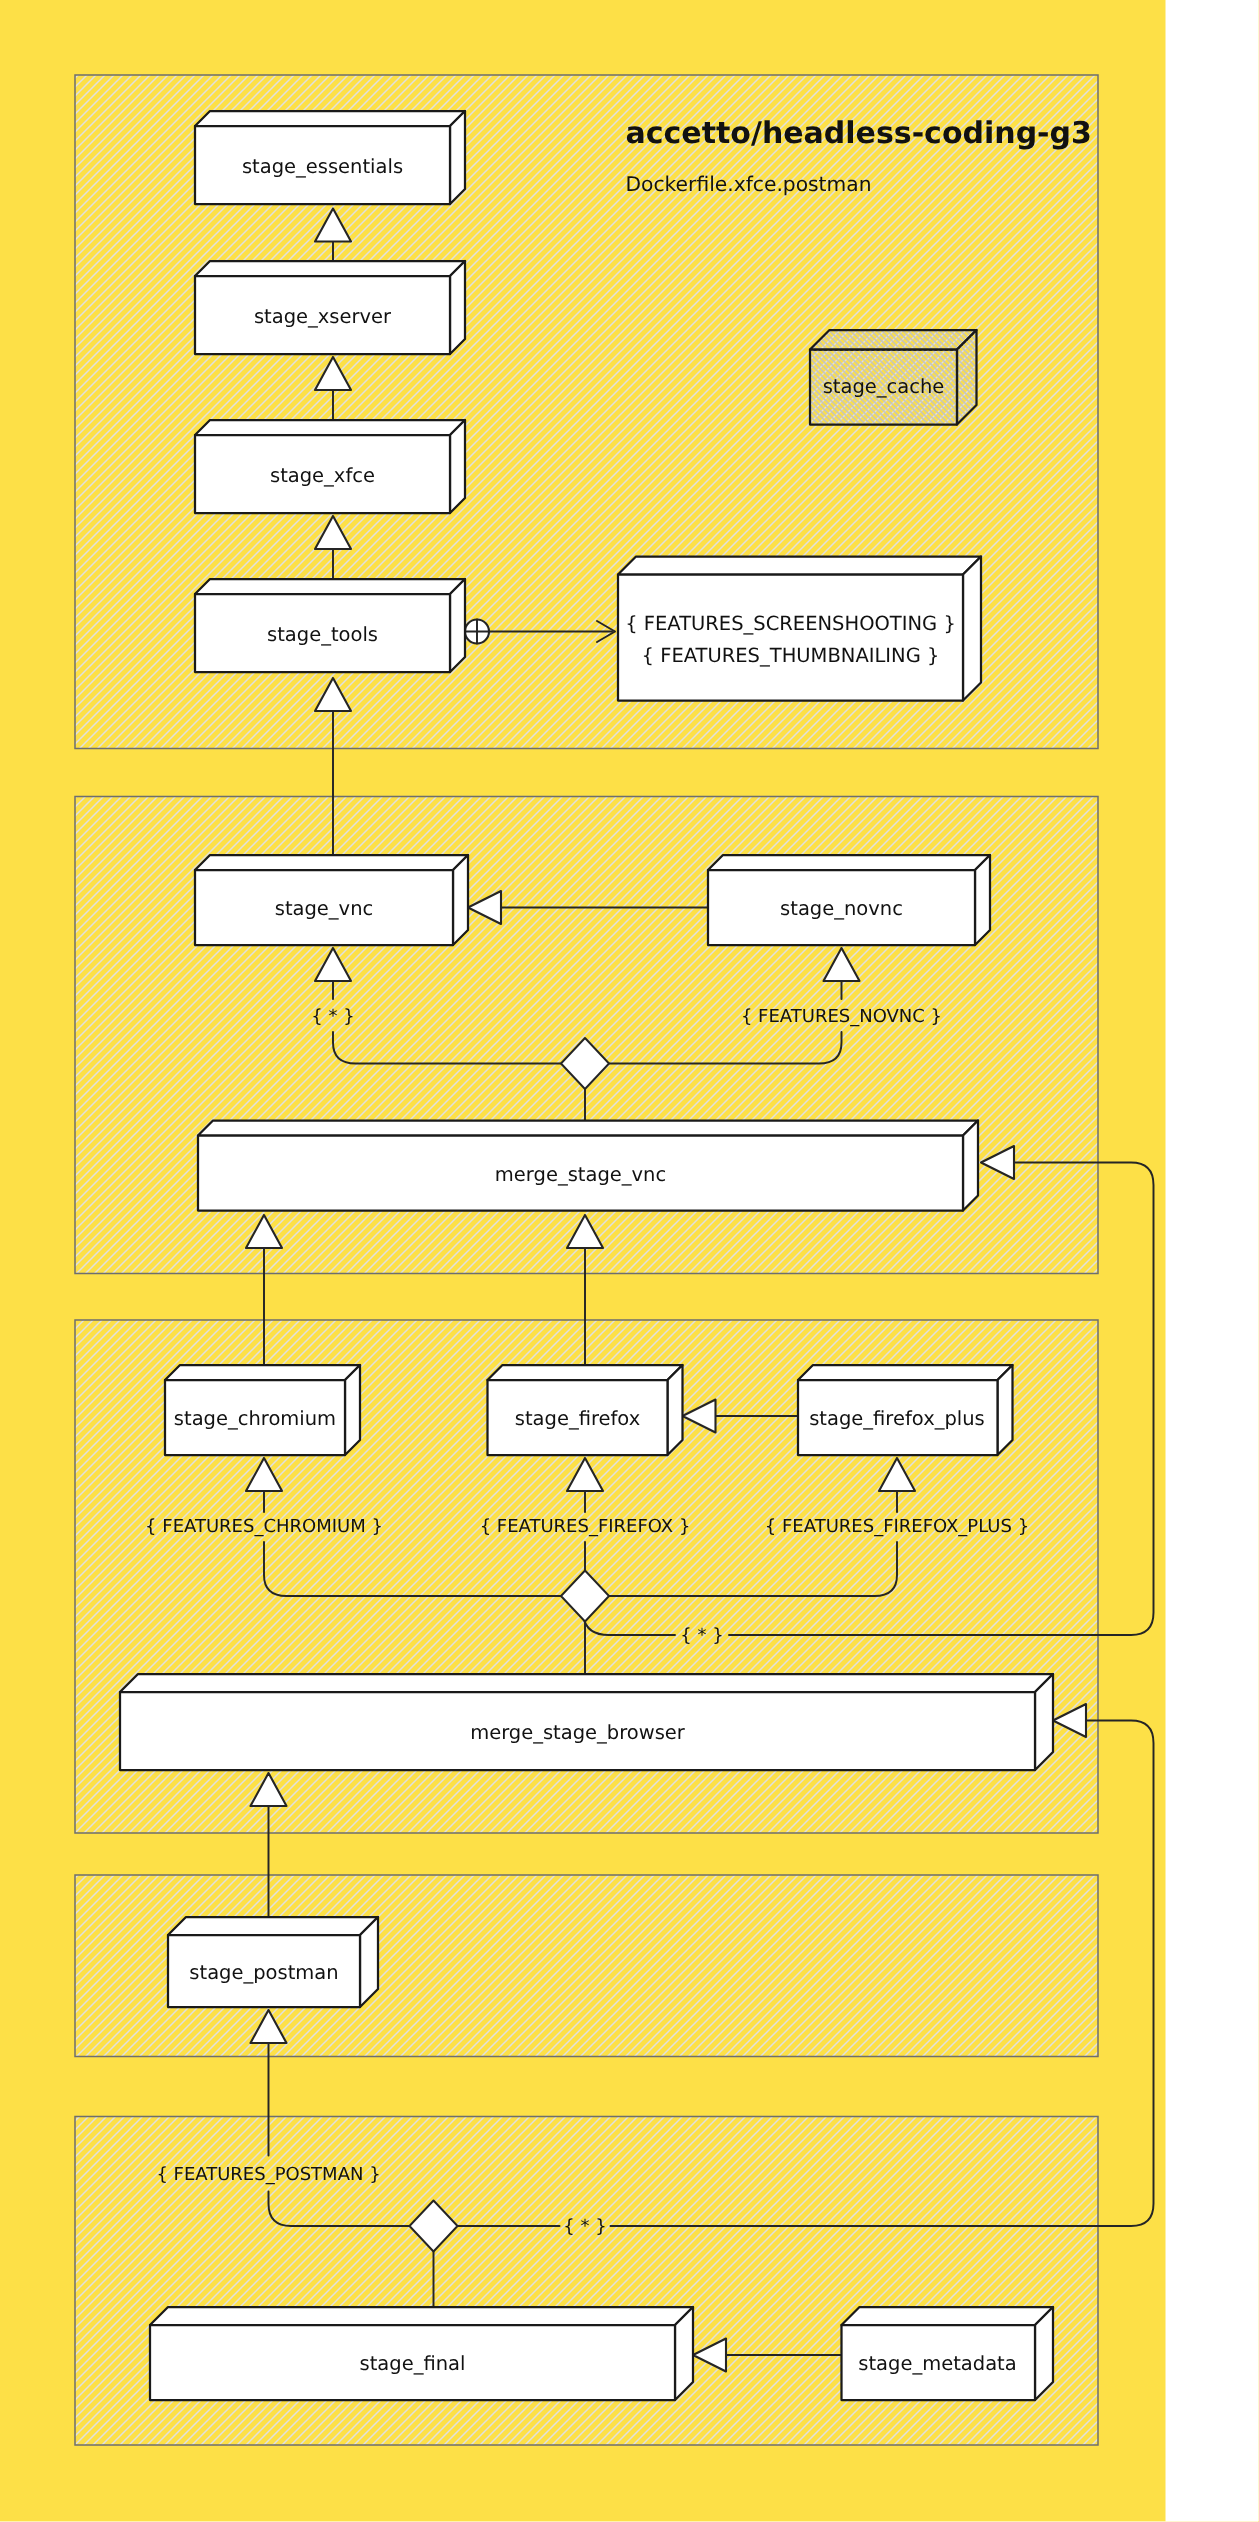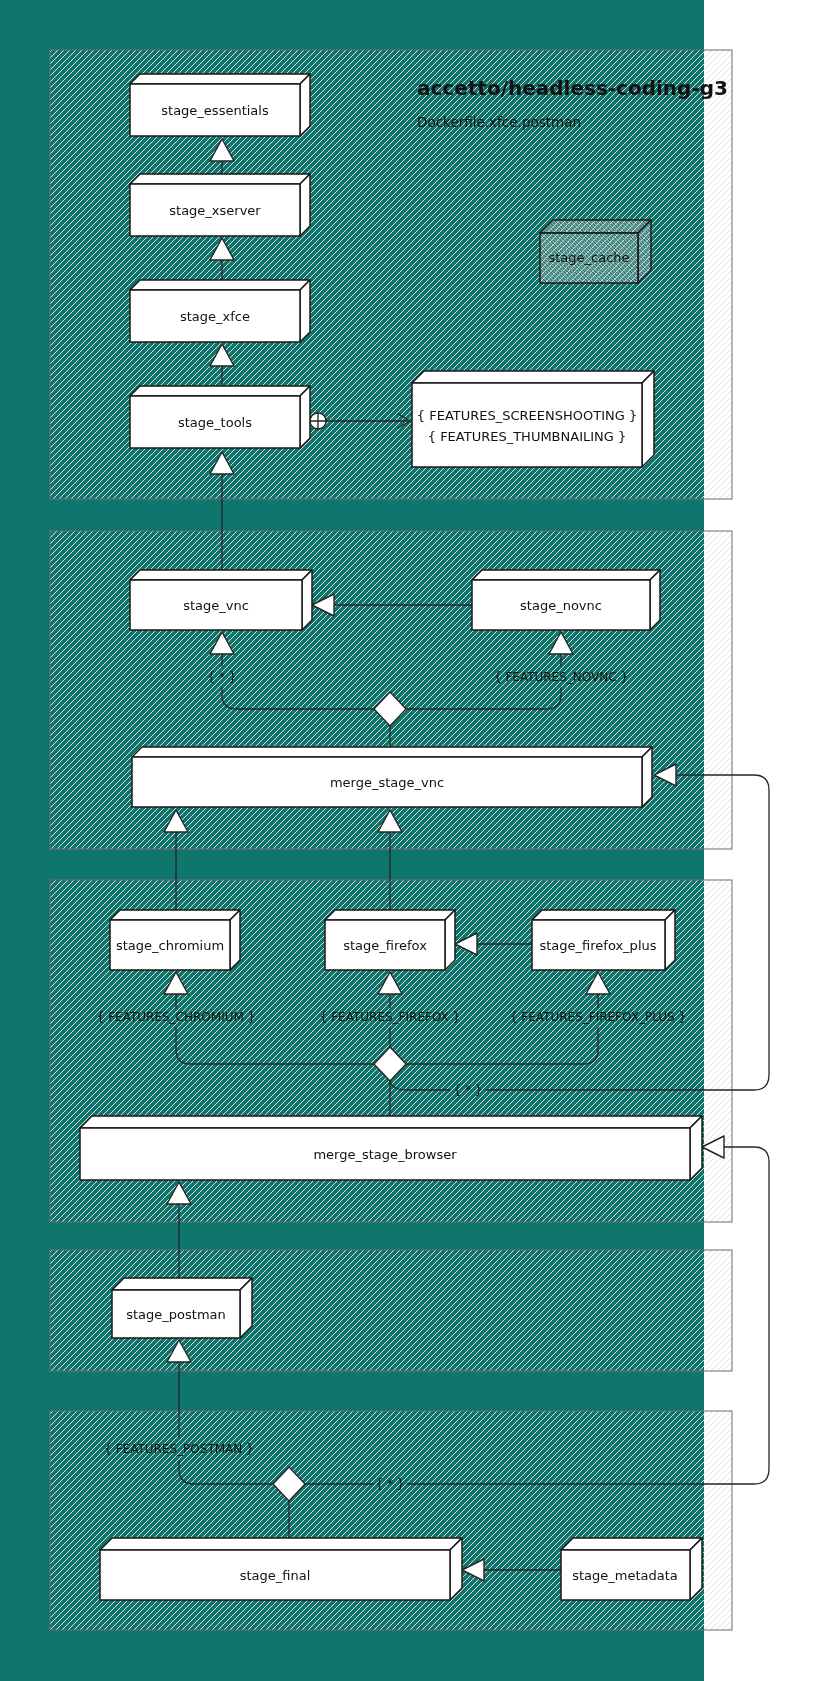--- a/index.html
+++ b/index.html
@@ -1,16 +1,16 @@
 <!DOCTYPE html>
 <html><head>
 <meta charset="utf-8">
 <style>
   html,body{margin:0;padding:0;background:#ffffff;}
-  .page{width:704px;height:1681px;position:relative;background:#0f766e;font-family:"DejaVu Sans",sans-serif;}
+  .page{width:777px;height:1681px;position:relative;background:#fde047;font-family:"DejaVu Sans",sans-serif;}
   svg{display:block;}
   text{fill:#111111;}
   .node-label{font-size:13px;}
   .edge-label{font-size:12px;}
   .note-label{font-size:13px;}
   .title{font-size:20px;font-weight:bold;}
   .subtitle{font-size:13.5px;}
   .sec{fill:url(#hatch);stroke:#6e6e6e;stroke-width:1;}
   .face{fill:#ffffff;stroke:#1a1a1a;stroke-width:1.5;stroke-linejoin:round;}
   .cacheface{fill:url(#hatch2);stroke:#1a1a1a;stroke-width:1.5;stroke-linejoin:round;}

